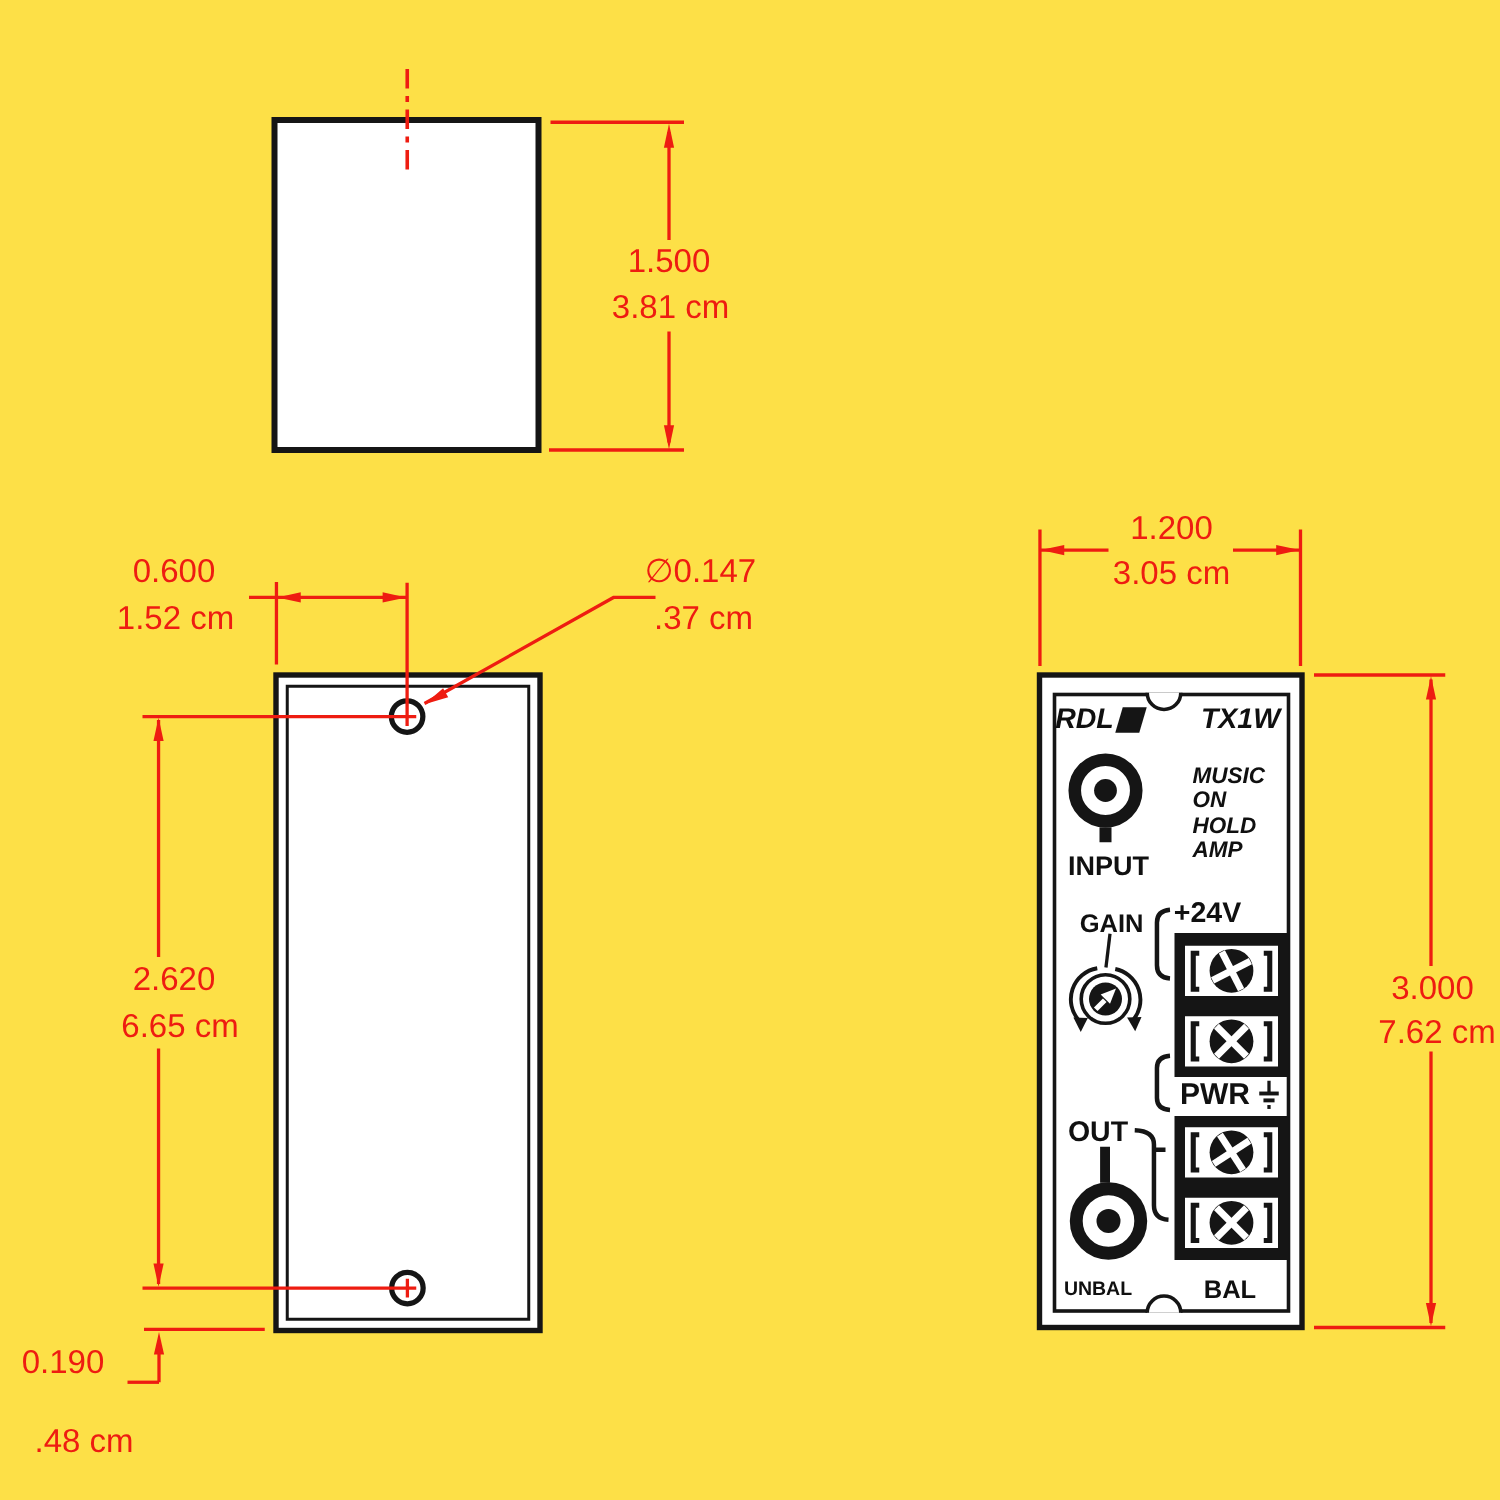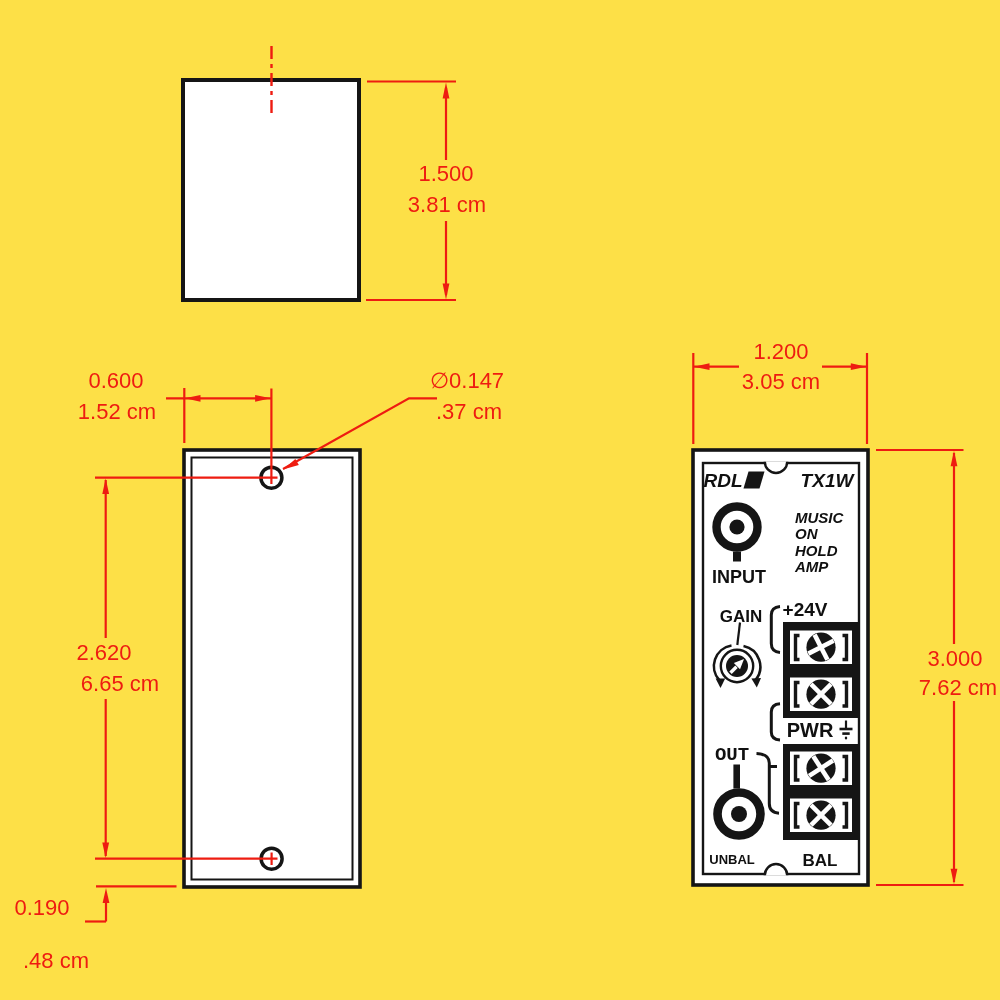--- a/index.html
+++ b/index.html
@@ -197,21 +197,21 @@
   </g>
 </svg>
 
   <div class="lbl dim" style="left:446px;top:174px;">1.500</div>
   <div class="lbl dim" style="left:447px;top:205px;">3.81 cm</div>
 
   <div class="lbl dim" style="left:116px;top:381px;">0.600</div>
   <div class="lbl dim" style="left:117px;top:412px;">1.52 cm</div>
   <div class="lbl dim" style="left:467px;top:381px;">∅0.147</div>
   <div class="lbl dim" style="left:469px;top:412px;">.37 cm</div>
-  <div class="lbl dim" style="left:104px;top:653px;">2.620</div>
+  <div class="lbl dim" style="left:116px;top:653px;">2.620</div>
   <div class="lbl dim" style="left:120px;top:684px;">6.65 cm</div>
   <div class="lbl dim" style="left:42px;top:908px;">0.190</div>
   <div class="lbl dim" style="left:41px;top:961px;margin-left:15px;">.48 cm</div>
 
   <div class="lbl dim" style="left:781px;top:352px;">1.200</div>
   <div class="lbl dim" style="left:781px;top:382px;">3.05 cm</div>
   <div class="lbl dim" style="left:955px;top:659px;">3.000</div>
   <div class="lbl dim" style="left:958px;top:688px;">7.62 cm</div>
 
   <div class="lbl ptext it" style="left:723px;top:480px;font-size:19px;font-weight:700;">RDL</div>
@@ -221,17 +221,17 @@
     <div>MUSIC</div>
     <div>ON</div>
     <div>HOLD</div>
     <div>AMP</div>
   </div>
 
   <div class="lbl ptext" style="left:739px;top:577px;font-size:18px;font-weight:600;">INPUT</div>
   <div class="lbl ptext" style="left:741px;top:616px;font-size:17px;font-weight:600;">GAIN</div>
   <div class="lbl ptext" style="left:805px;top:609px;font-size:19px;font-weight:700;">+24V</div>
   <div class="lbl ptext" style="left:810px;top:730px;font-size:20px;font-weight:700;">PWR</div>
-  <div class="lbl ptext" style="left:732px;top:755px;font-size:19px;font-weight:700;font-family:Liberation Mono, monospace;">OUT</div>
+  <div class="lbl ptext" style="left:732px;top:755px;font-size:19px;font-weight:700;">OUT</div>
   <div class="lbl ptext" style="left:732px;top:859px;font-size:13px;font-weight:600;">UNBAL</div>
   <div class="lbl ptext" style="left:820px;top:860px;font-size:17px;font-weight:600;">BAL</div>
 
 </div>
 
 </body></html>

